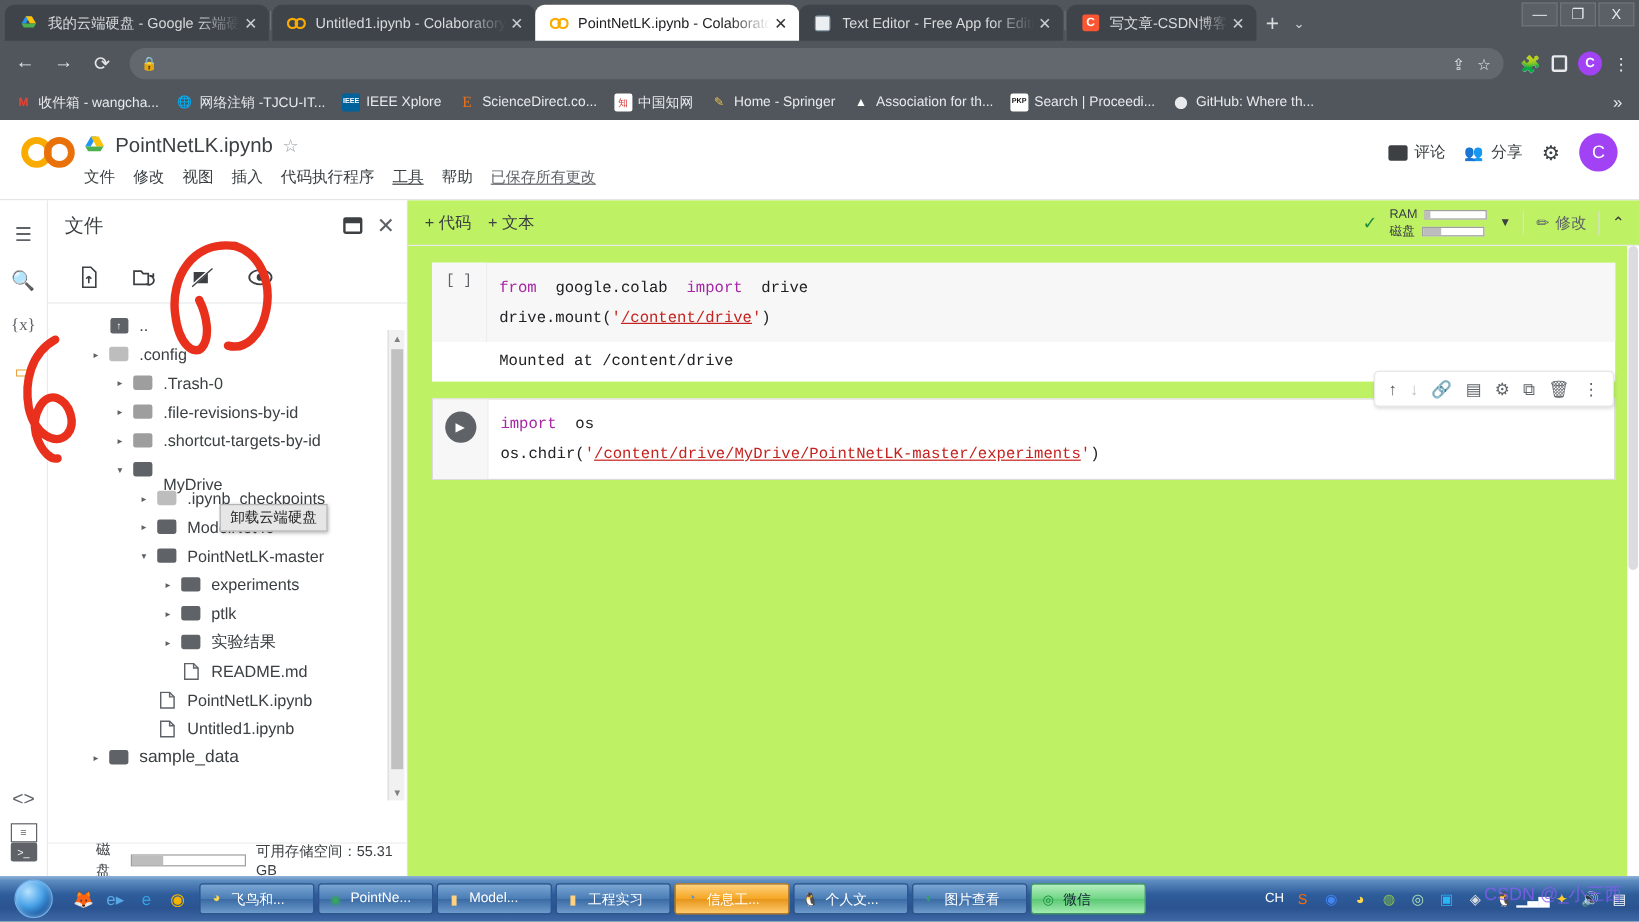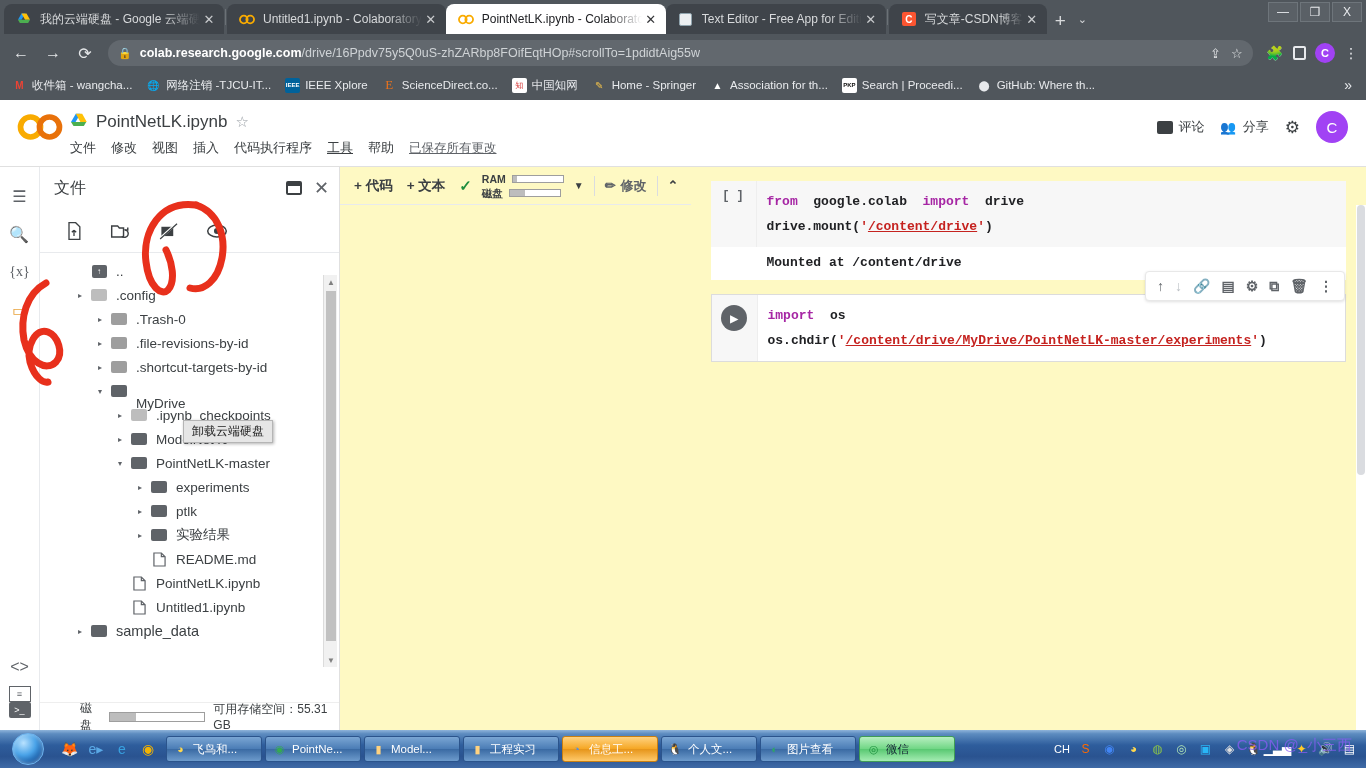--- a/index.html
+++ b/index.html
@@ -100,21 +100,21 @@
     background: #e6e6e6; border: 1px solid #b5b5b5;
     padding: 2px 8px; font-size: 12px; color: #222;
     box-shadow: 1px 1px 3px rgba(0,0,0,.3); white-space: nowrap; z-index: 6;
   }
 
   .panel-scroll { position: absolute; right: 2px; top: 108px; width: 14px; height: 392px; background: #f1f1f1; border-left: 1px solid #dcdcdc; z-index: 4;}
   .panel-scroll .thumb { position: absolute; top: 16px; left: 2px; width: 10px; height: 350px; background: #c1c1c1; }
   .panel-scroll .arrow { position: absolute; left: 0; width: 14px; height: 14px; color: #808080; font-size: 8px; display: flex; align-items: center; justify-content: center; }
 
   
-  .notebook { flex: 1 1 auto; position: relative; background: #fef9c3; display: flex; flex-direction: row; font-weight: bold; }
+  .notebook { flex: 1 1 auto; position: relative; background: #bef264; display: flex; flex-direction: column; }
   .nb-toolbar { height: 38px; display: flex; align-items: center; padding-left: 14px; gap: 14px; border-bottom: 1px solid #e8eaed; }
   .addbtn { font-size: 13.5px; color: #3c4043; display: flex; align-items: center; gap: 4px; }
   .nb-right { margin-left: auto; display: flex; align-items: center; gap: 10px; padding-right: 12px; }
   .check { color: #1e8e3e; font-size: 15px; }
   .rammeter { font-size: 10.5px; color: #3c4043; line-height: 12px; display: flex; flex-direction: column; gap: 2px; }
   .mrow { display: flex; align-items: center; gap: 6px; }
   .mbar { width: 52px; height: 8px; border: 1px solid #9e9e9e; background: #fff; }
   .mbar i { display: block; height: 100%; background: #bdbdbd; }
   .vsep { width: 1px; height: 20px; background: #dadce0; }
   .edit-btn { font-size: 13px; color: #5f6368; display: flex; align-items: center; gap: 5px; }
@@ -251,21 +251,20 @@
       <span class="wc">X</span>
     </div>
   </div>
 
   <div class="navrow">
     <span class="navbtn">←</span>
     <span class="navbtn">→</span>
     <span class="navbtn">⟳</span>
     <div class="omnibox">
       <span class="lock">🔒</span>
-      <span class="url"><b>colab.research.google.com</b><span>/drive/16Ppdv75y5Q0uS-zhZARbp8FOifEqtHOp#scrollTo=1pdidtAig55w</span></span>
       <span class="omni-icons">
         <span>⇪</span>
         <span>☆</span>
       </span>
     </div>
     <span class="ext-icons">
       <span>🧩</span>
       <span style="display:inline-block;width:13px;height:14px;border:2px solid #e8eaed;border-radius:2px;"></span>
       <span class="avatar-c">C</span>
       <span>⋮</span>

